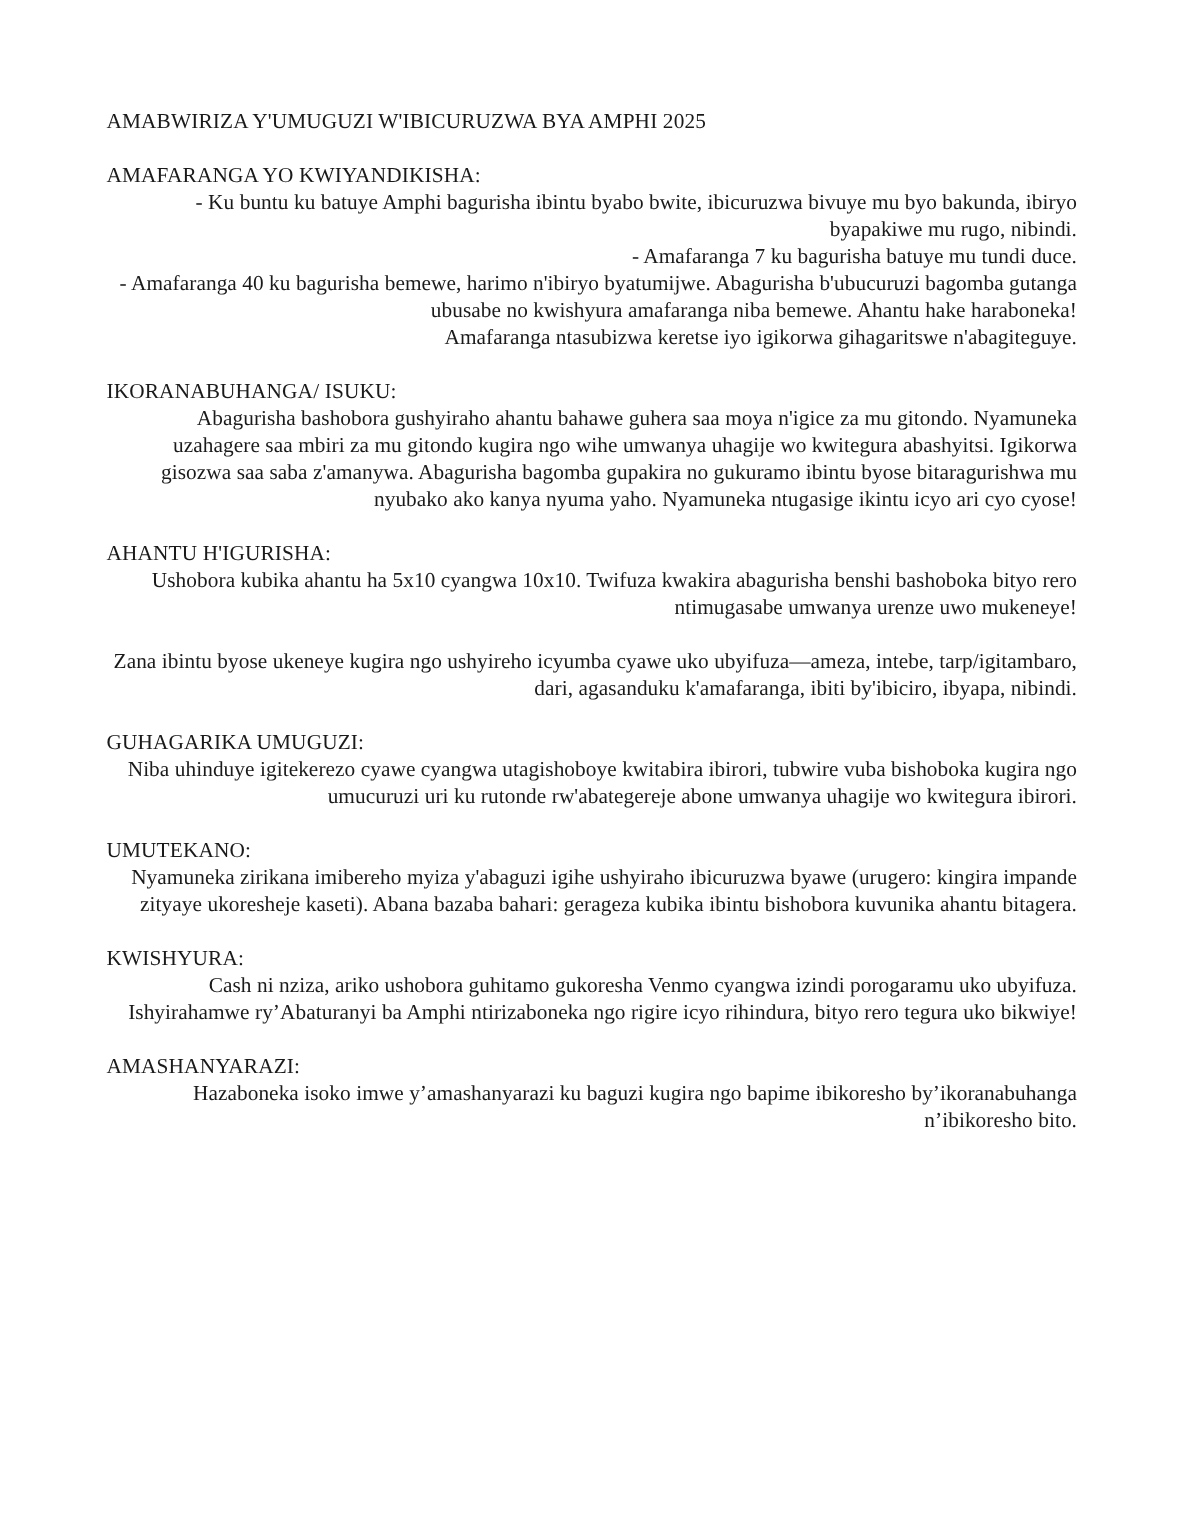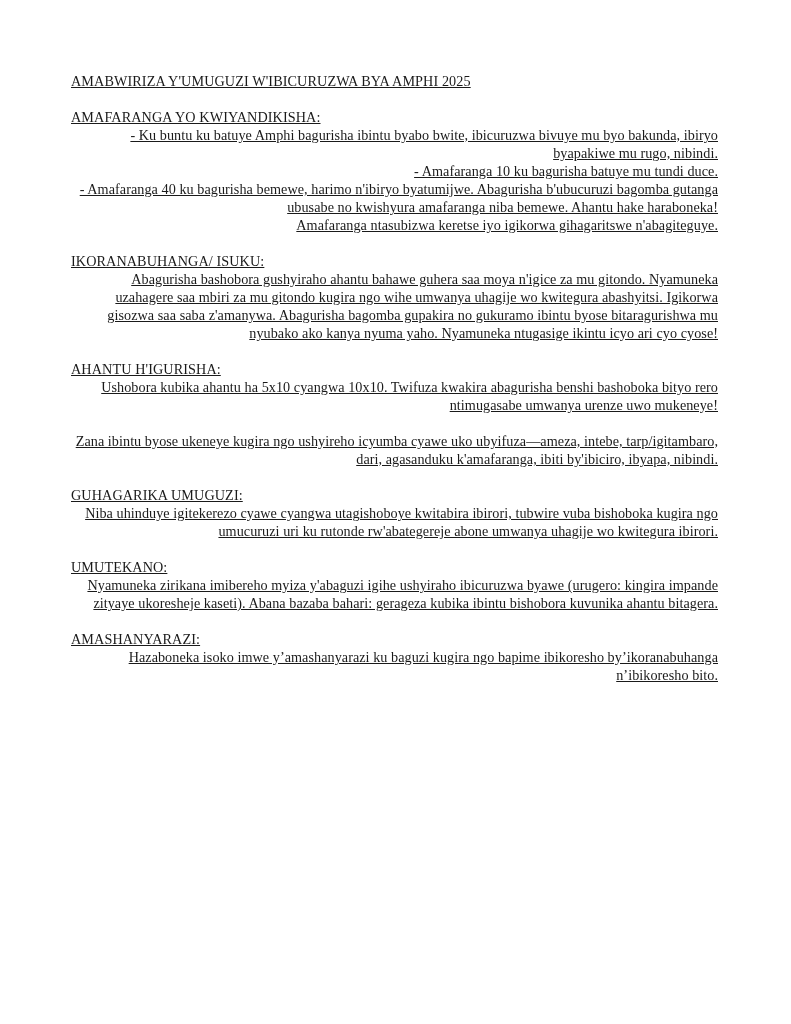--- a/index.html
+++ b/index.html
@@ -14,21 +14,20 @@
     font-family: "Liberation Serif", "DejaVu Serif", serif;
     color: #1a1a1a;
   }
   #page {
     position: relative;
     width: 791px;
     height: 1024px;
     background: #ffffff;
     box-sizing: border-box;
     padding: 72px 73px 40px 71px;
-    text-decoration: underline;
   }
   .doc-title {
     font-size: 14.2px;
     line-height: 18px;
     letter-spacing: 0.1px;
     margin: 0 0 18px 0;
     font-weight: normal;
   }
   .section {
     margin: 3px 0 18px 0;
@@ -56,21 +55,21 @@
 </head>
 <body>
 
 <div id="page">
 
   <h1 class="doc-title">AMABWIRIZA Y'UMUGUZI W'IBICURUZWA BYA AMPHI 2025</h1>
 
   <div class="section">
     <p class="sec-head">AMAFARANGA YO KWIYANDIKISHA:</p>
     <p class="para">- Ku buntu ku batuye Amphi bagurisha ibintu byabo bwite, ibicuruzwa bivuye mu byo bakunda, ibiryo byapakiwe mu rugo, nibindi.</p>
-    <p class="para">- Amafaranga 10 ku bagurisha batuye mu tundi duce.</p>
+    <p class="para">- Amafaranga 7 ku bagurisha batuye mu tundi duce.</p>
     <p class="para">- Amafaranga 40 ku bagurisha bemewe, harimo n'ibiryo byatumijwe. Abagurisha b'ubucuruzi bagomba gutanga ubusabe no kwishyura amafaranga niba bemewe. Ahantu hake haraboneka!</p>
     <p class="para">Amafaranga ntasubizwa keretse iyo igikorwa gihagaritswe n'abagiteguye.</p>
   </div>
 
   <div class="section">
     <p class="sec-head">IKORANABUHANGA/ ISUKU:</p>
     <p class="para">Abagurisha bashobora gushyiraho ahantu bahawe guhera saa moya n'igice za mu gitondo. Nyamuneka uzahagere saa mbiri za mu gitondo kugira ngo wihe umwanya uhagije wo kwitegura abashyitsi. Igikorwa gisozwa saa saba z'amanywa. Abagurisha bagomba gupakira no gukuramo ibintu byose bitaragurishwa mu nyubako ako kanya nyuma yaho. Nyamuneka ntugasige ikintu icyo ari cyo cyose!</p>
   </div>
 
   <div class="section">
@@ -84,20 +83,24 @@
     <p class="sec-head">GUHAGARIKA UMUGUZI:</p>
     <p class="para">Niba uhinduye igitekerezo cyawe cyangwa utagishoboye kwitabira ibirori, tubwire vuba bishoboka kugira ngo umucuruzi uri ku rutonde rw'abategereje abone umwanya uhagije wo kwitegura ibirori.</p>
   </div>
 
 
   <div class="section">
     <p class="sec-head">UMUTEKANO:</p>
     <p class="para">Nyamuneka zirikana imibereho myiza y'abaguzi igihe ushyiraho ibicuruzwa byawe (urugero: kingira impande zityaye ukoresheje kaseti). Abana bazaba bahari: gerageza kubika ibintu bishobora kuvunika ahantu bitagera.</p>
   </div>
 
+  <div class="section">
+    <p class="sec-head">KWISHYURA:</p>
+    <p class="para">Cash ni nziza, ariko ushobora guhitamo gukoresha Venmo cyangwa izindi porogaramu uko ubyifuza. Ishyirahamwe ry’Abaturanyi ba Amphi ntirizaboneka ngo rigire icyo rihindura, bityo rero tegura uko bikwiye!</p>
+  </div>
 
   <div class="section">
     <p class="sec-head">AMASHANYARAZI:</p>
     <p class="para">Hazaboneka isoko imwe y’amashanyarazi ku baguzi kugira ngo bapime ibikoresho by’ikoranabuhanga n’ibikoresho bito.</p>
   </div>
 
 
 </div>
 
 </body></html>

